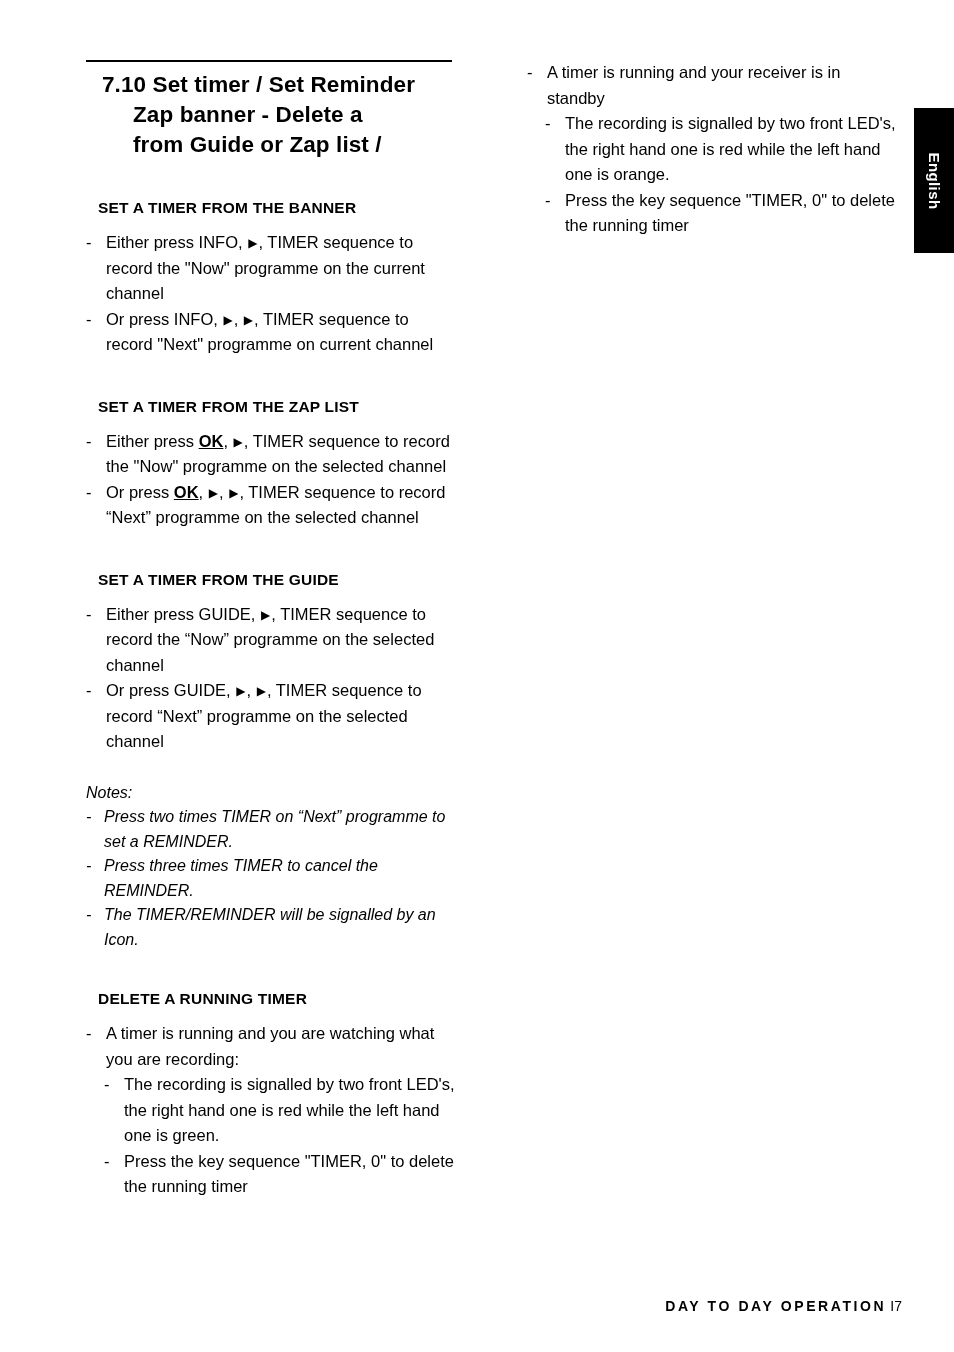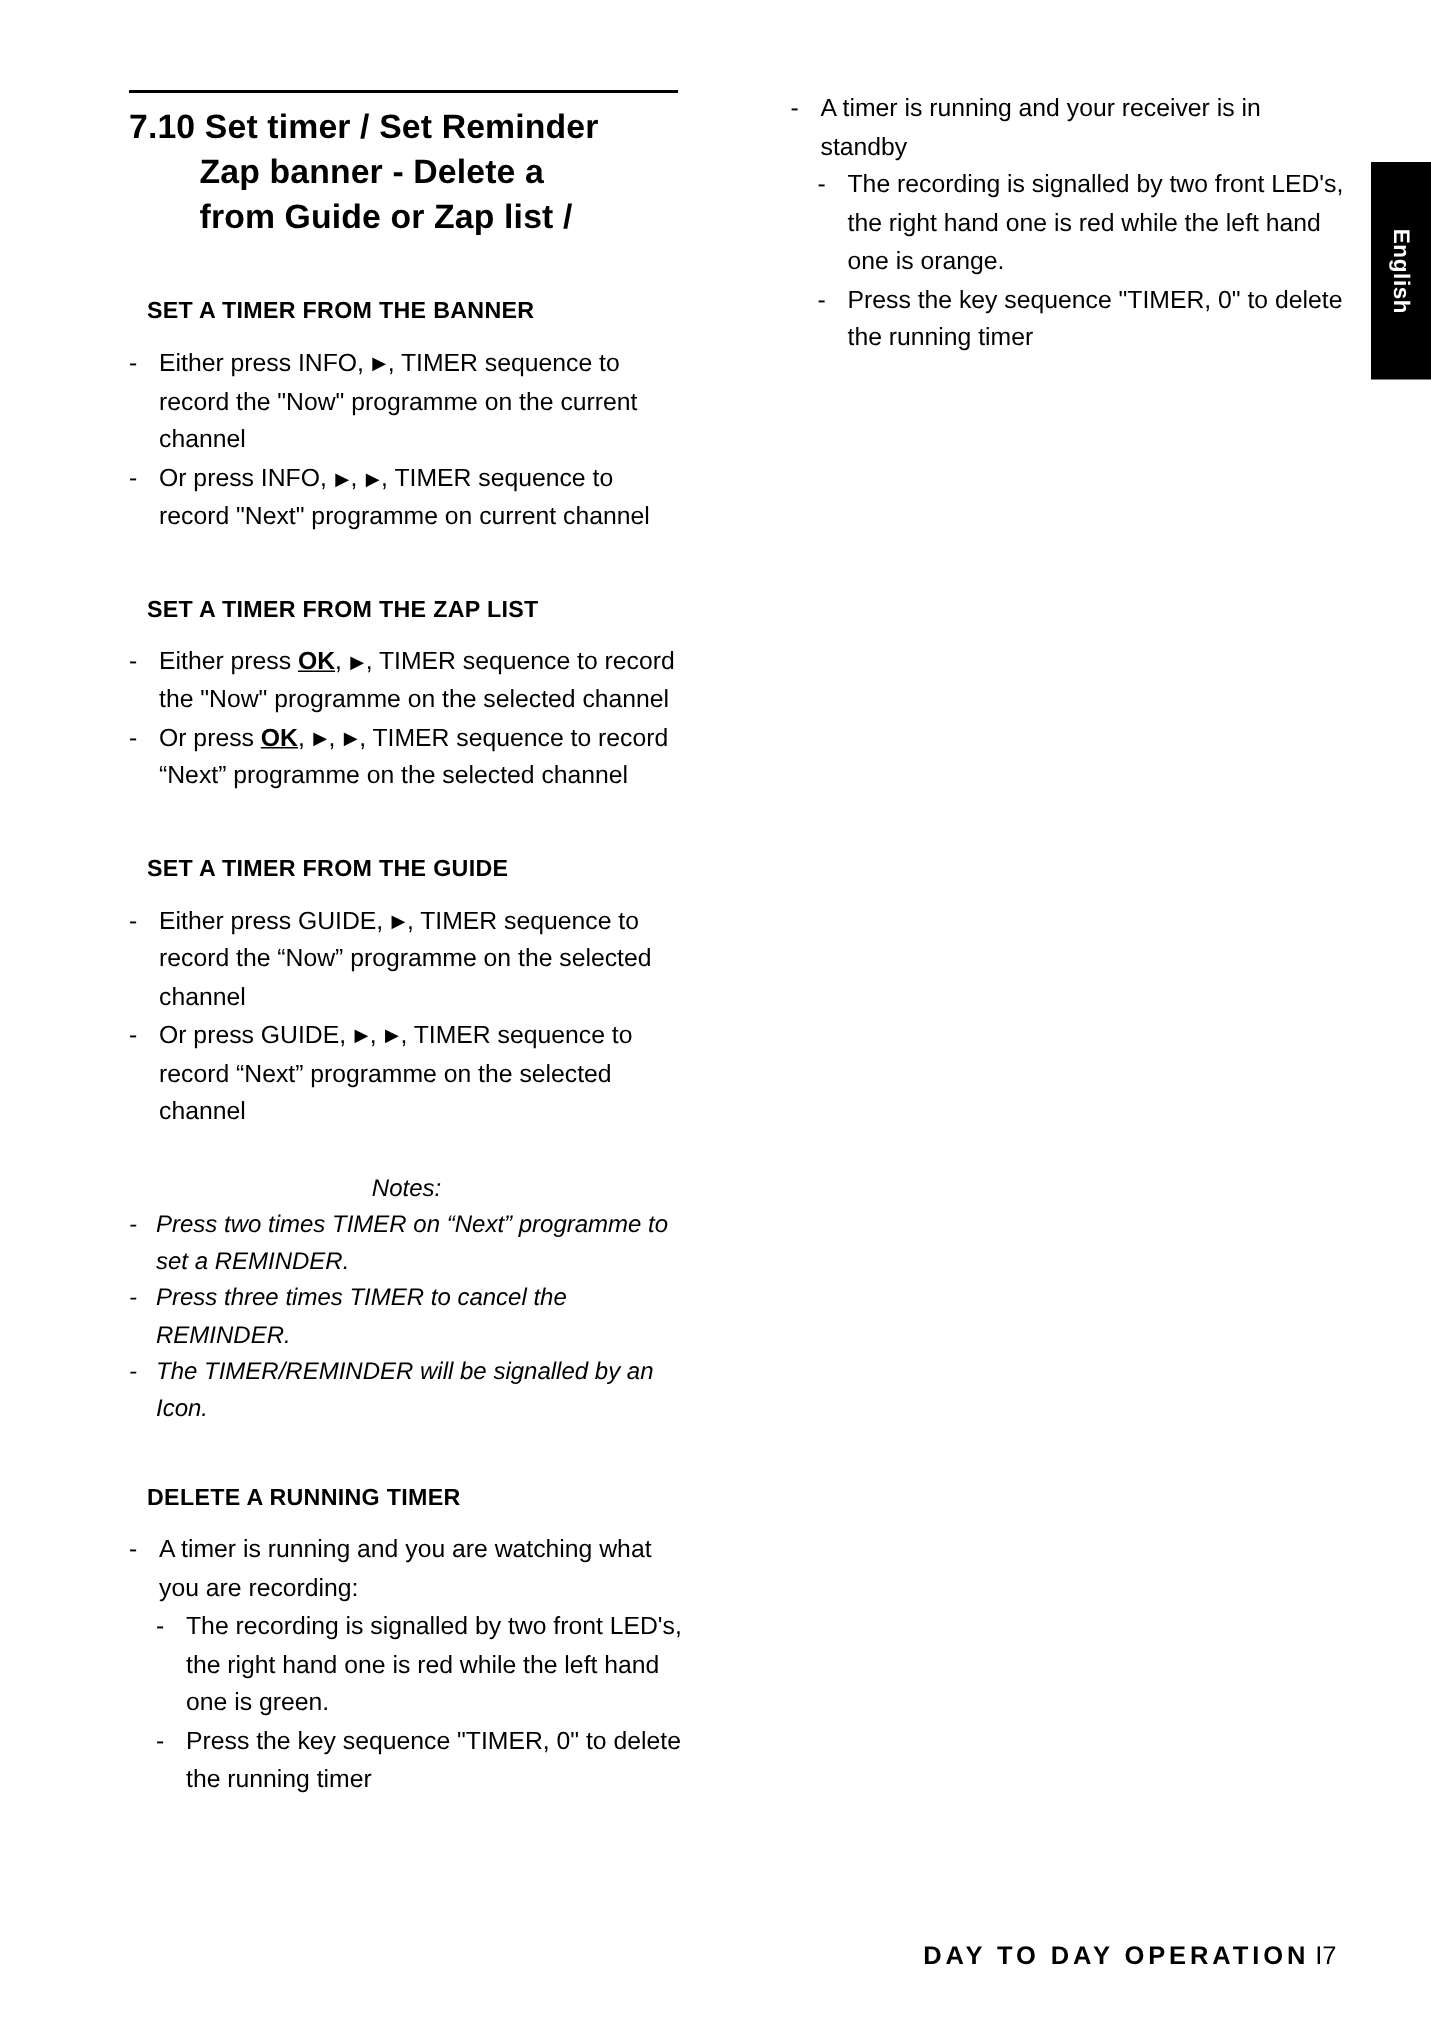--- a/index.html
+++ b/index.html
@@ -50,20 +50,21 @@
     letter-spacing: 0.1px;
   }
   h1.title .indent {
     display: block;
     padding-left: 47px;
     text-indent: 0;
   }
   h1.title .first {
     display: block;
     padding-left: 0;
+    margin-left: 16px;
   }
   h2.sec {
     font-size: 15.5px;
     line-height: 20px;
     font-weight: bold;
     margin: 12px;
     padding: 0;
     letter-spacing: 0.2px;
   }
   .gap-before-sec { height: 30px; }
@@ -109,21 +110,20 @@
     line-height: 1;
     vertical-align: 1px;
     padding: 0 1px;
   }
   .bold { font-weight: bold; text-decoration: underline; }
   .notes-head {
     font-style: italic;
     font-size: 16px;
     line-height: 24.5px;
     margin: 0 0 0 0;
-    text-align: center;
   }
   ul.notes-list {
     list-style: none;
     margin: 0;
     padding: 0;
   }
   ul.notes-list > li {
     position: relative;
     font-style: italic;
     font-size: 16px;
@@ -168,23 +168,23 @@
     top: 50%;
     transform: translate(-50%, -50%) rotate(90deg);
     white-space: nowrap;
     font-size: 15px;
     font-weight: bold;
     letter-spacing: 0.4px;
   }
   
   .footer {
     position: absolute;
-    right: 63px;
+    right: 52px;
     bottom: 38px;
-    font-size: 17px;
+    font-size: 14px;
     font-weight: bold;
     letter-spacing: 2.6px;
     white-space: nowrap;
   }
   .footer .pageno {
     letter-spacing: 0;
     font-weight: normal;
     padding-left: 4px;
   }
 </style>

